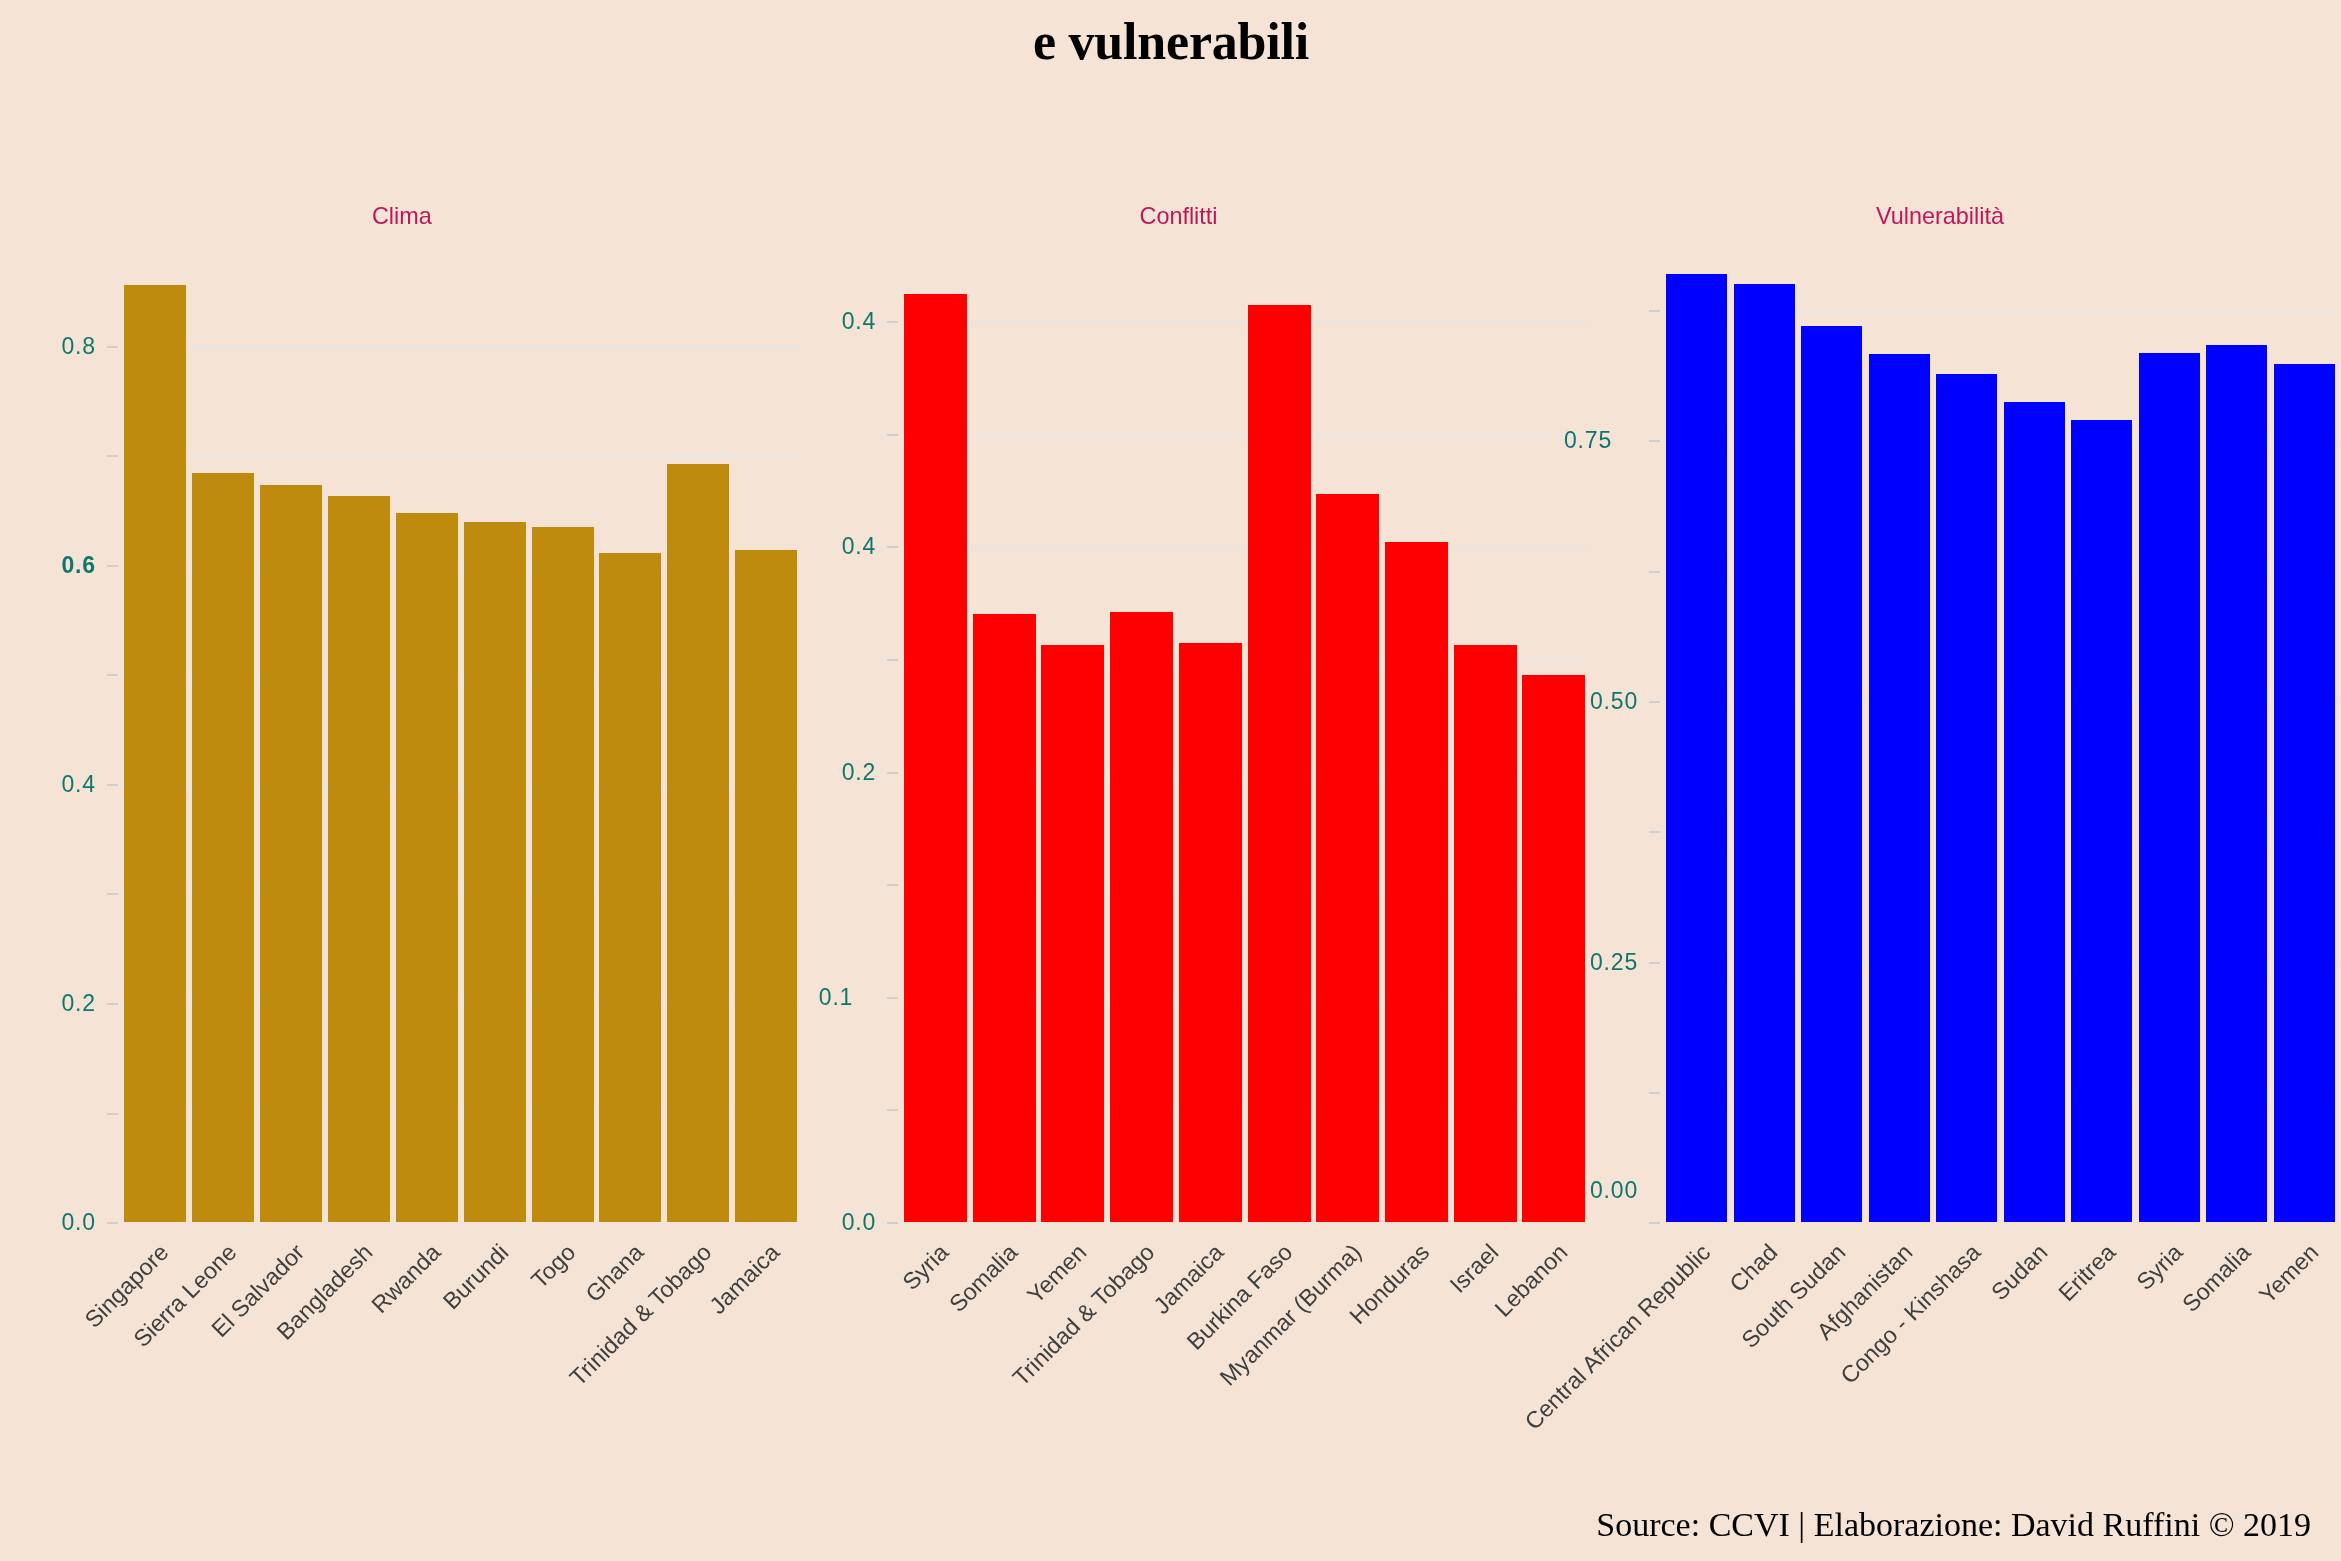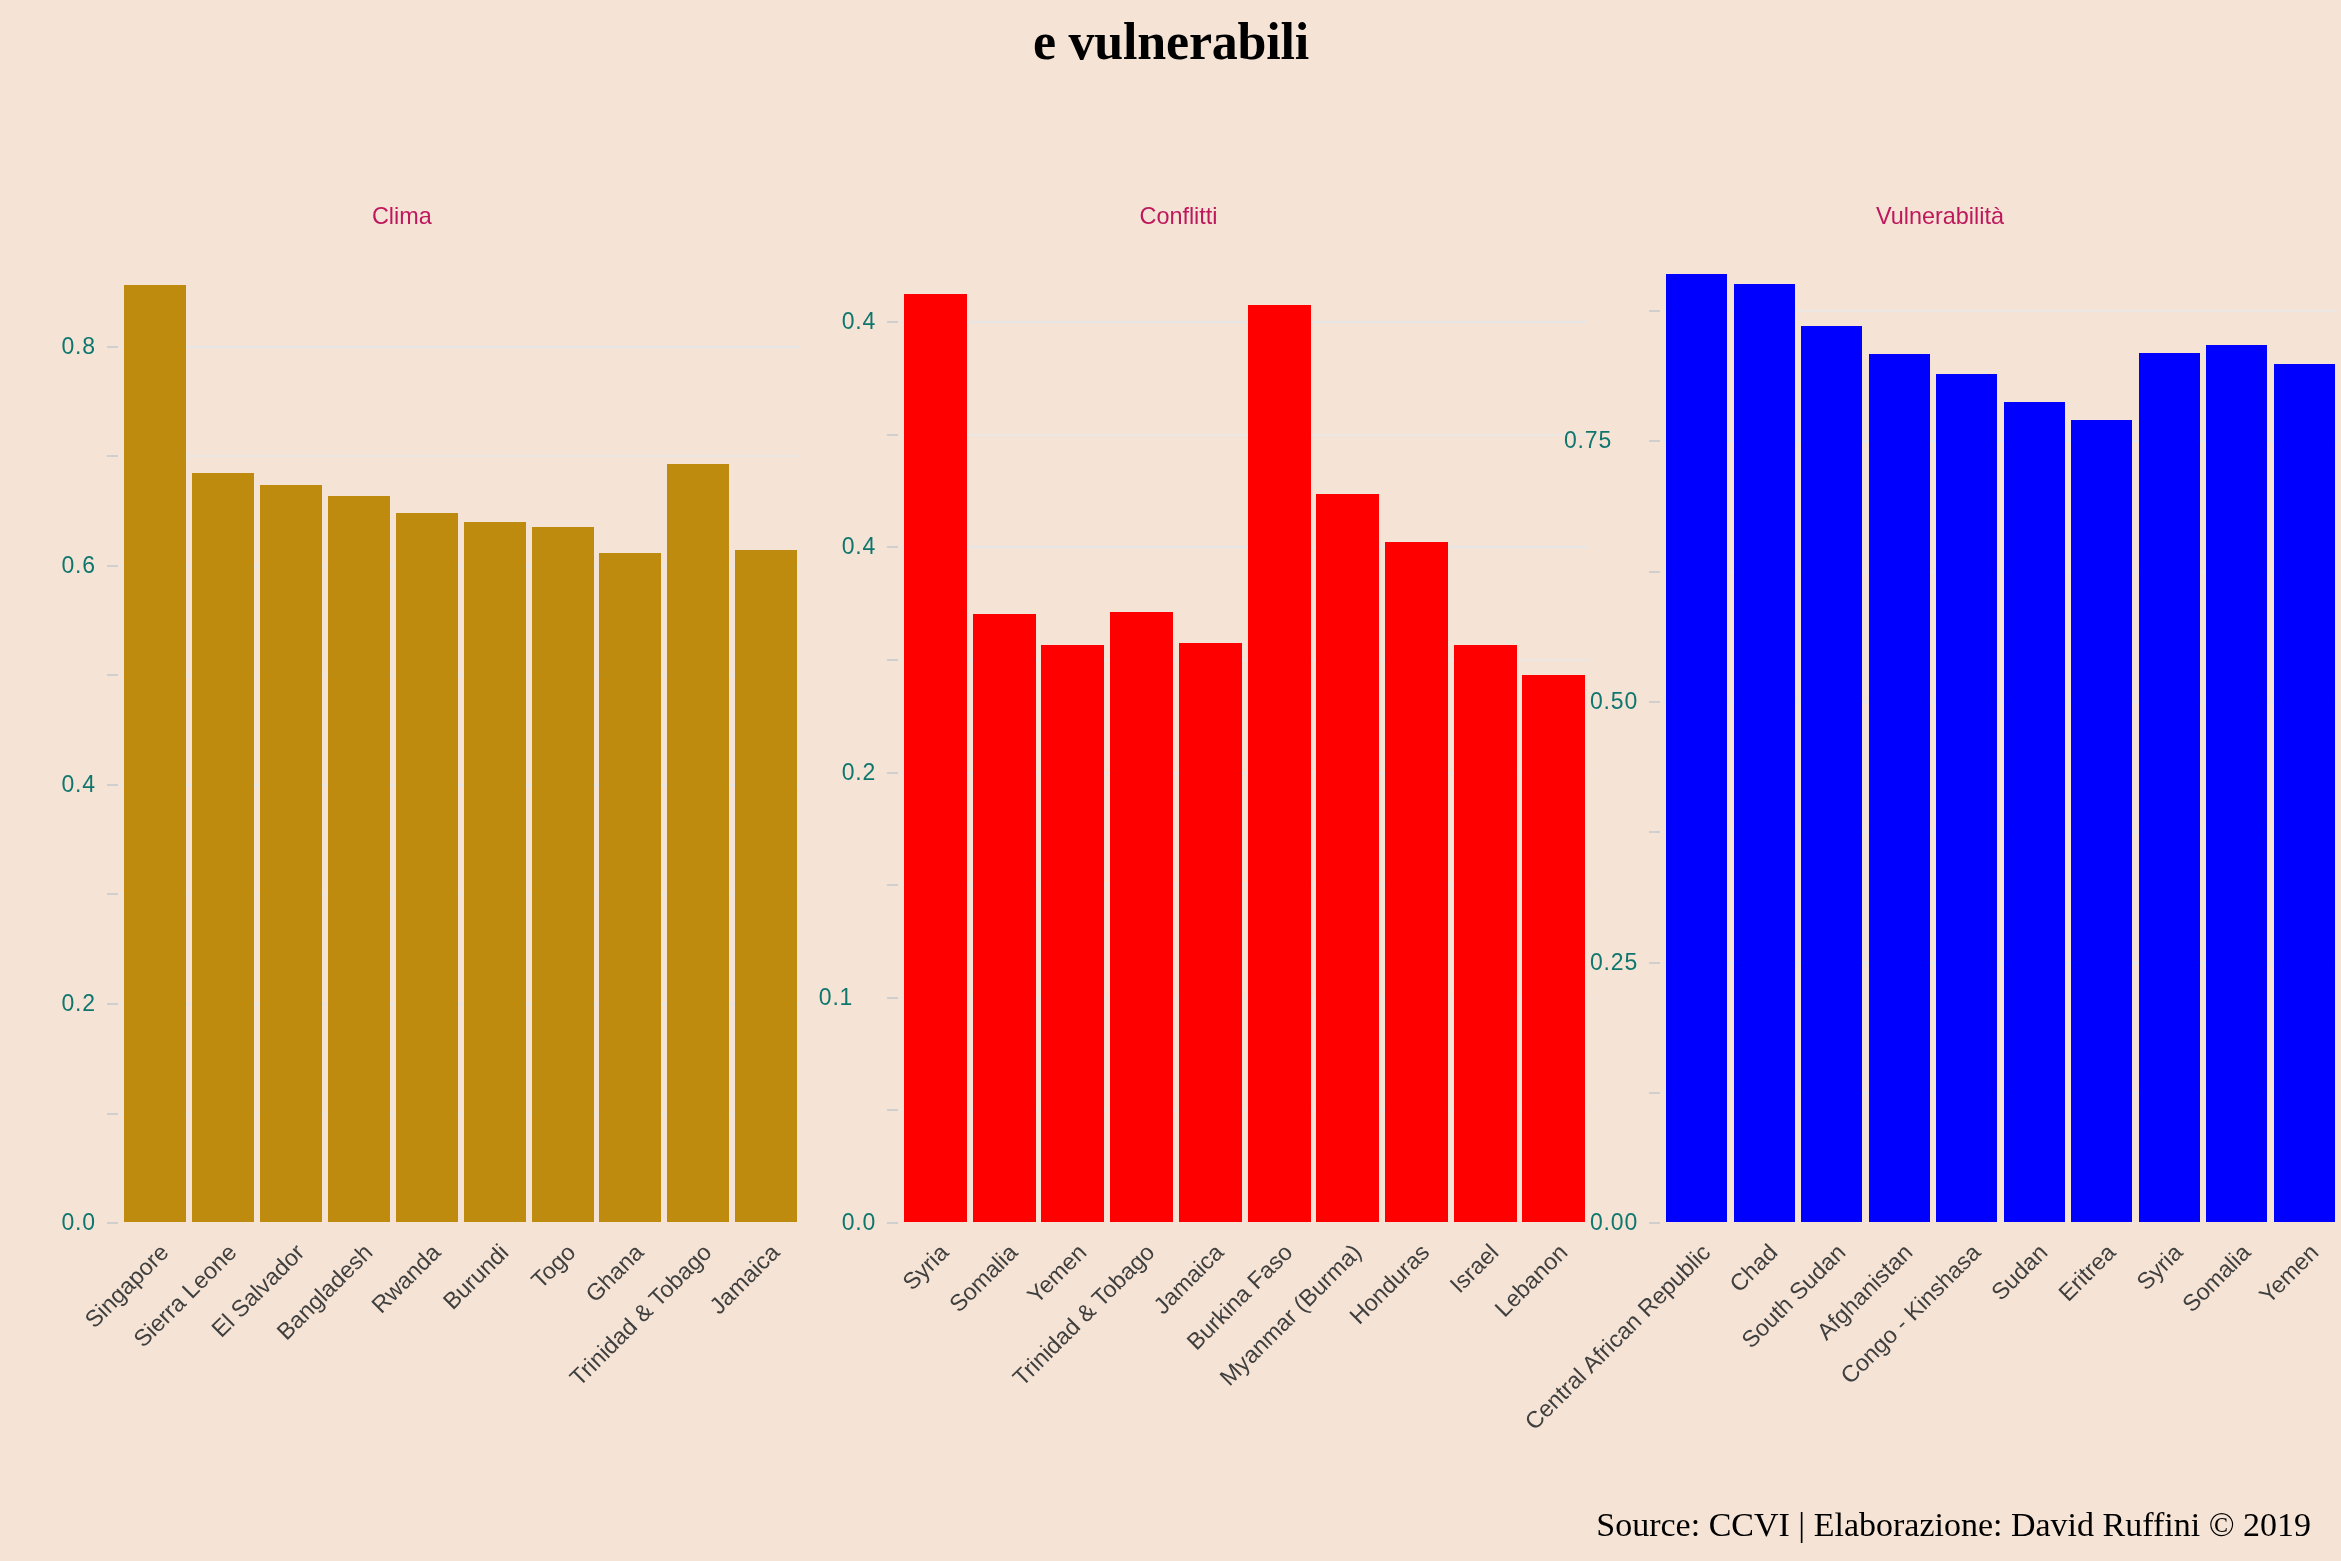--- a/index.html
+++ b/index.html
@@ -96,21 +96,21 @@
         <div class="tick" style="left: 99px; top: 964px;"></div>
         <div class="ytick-label" style="left: 0px; width: 88px; top: 964px;">0.0</div>
         <div class="gridline" style="left: 113px; width: 679px; top: 745px;"></div>
         <div class="tick" style="left: 99px; top: 745px;"></div>
         <div class="ytick-label" style="left: 0px; width: 88px; top: 745px;">0.2</div>
         <div class="gridline" style="left: 113px; width: 679px; top: 526px;"></div>
         <div class="tick" style="left: 99px; top: 526px;"></div>
         <div class="ytick-label" style="left: 0px; width: 88px; top: 526px;">0.4</div>
         <div class="gridline" style="left: 113px; width: 679px; top: 307px;"></div>
         <div class="tick" style="left: 99px; top: 307px;"></div>
-        <div class="ytick-label" style="left: 0px; width: 88px; top: 307px;">0.6</div>
+        <div class="ytick-label" style="left: 0px; width: 88px; top: 307px; font-weight: bold;">0.6</div>
         <div class="gridline" style="left: 113px; width: 679px; top: 88px;"></div>
         <div class="tick" style="left: 99px; top: 88px;"></div>
         <div class="ytick-label" style="left: 0px; width: 88px; top: 88px;">0.8</div>
         <div class="bars" style="left: 113px; width: 679px; height: 964px;">
           <div class="bar" title="Singapore: 0.855" style="left: 3.1px; width: 62px; height: 937px; background: rgb(191, 139, 14);"></div>
           <div class="bar" title="Sierra Leone: 0.684" style="left: 71px; width: 62px; height: 749px; background: rgb(191, 139, 14);"></div>
           <div class="bar" title="El Salvador: 0.673" style="left: 139px; width: 62px; height: 737px; background: rgb(191, 139, 14);"></div>
           <div class="bar" title="Bangladesh: 0.663" style="left: 207px; width: 62px; height: 726px; background: rgb(191, 139, 14);"></div>
           <div class="bar" title="Rwanda: 0.647" style="left: 275px; width: 62px; height: 709px; background: rgb(191, 139, 14);"></div>
           <div class="bar" title="Burundi: 0.639" style="left: 343px; width: 62px; height: 700px; background: rgb(191, 139, 14);"></div>
@@ -189,21 +189,21 @@
       <div class="plot" style="left: 0px; top: 55px; width: 804px; height: 980px;">
         <div class="gridline minor" style="left: 125px; width: 675px; top: 834px;"></div>
         <div class="tick" style="left: 111px; top: 834px;"></div>
         <div class="gridline minor" style="left: 125px; width: 675px; top: 573px;"></div>
         <div class="tick" style="left: 111px; top: 573px;"></div>
         <div class="gridline minor" style="left: 125px; width: 675px; top: 313px;"></div>
         <div class="tick" style="left: 111px; top: 313px;"></div>
         <div class="gridline minor" style="left: 125px; width: 675px; top: 52px;"></div>
         <div class="tick" style="left: 111px; top: 52px;"></div>
         <div class="tick" style="left: 111px; top: 964px;"></div>
-        <div class="ytick-label" style="left: 0px; width: 100px; top: 964px;">0.00</div>
+        <div class="ytick-label" style="left: 0px; width: 100px; top: 932px;">0.00</div>
         <div class="gridline" style="left: 125px; width: 675px; top: 704px;"></div>
         <div class="tick" style="left: 111px; top: 704px;"></div>
         <div class="ytick-label" style="left: 0px; width: 100px; top: 704px;">0.25</div>
         <div class="gridline" style="left: 125px; width: 675px; top: 443px;"></div>
         <div class="tick" style="left: 111px; top: 443px;"></div>
         <div class="ytick-label" style="left: 0px; width: 100px; top: 443px;">0.50</div>
         <div class="gridline" style="left: 125px; width: 675px; top: 182px;"></div>
         <div class="tick" style="left: 111px; top: 182px;"></div>
         <div class="ytick-label" style="left: 0px; width: 100px; top: 182px; text-align: center;">0.75</div>
         <div class="bars" style="left: 125px; width: 675px; height: 964px;">

